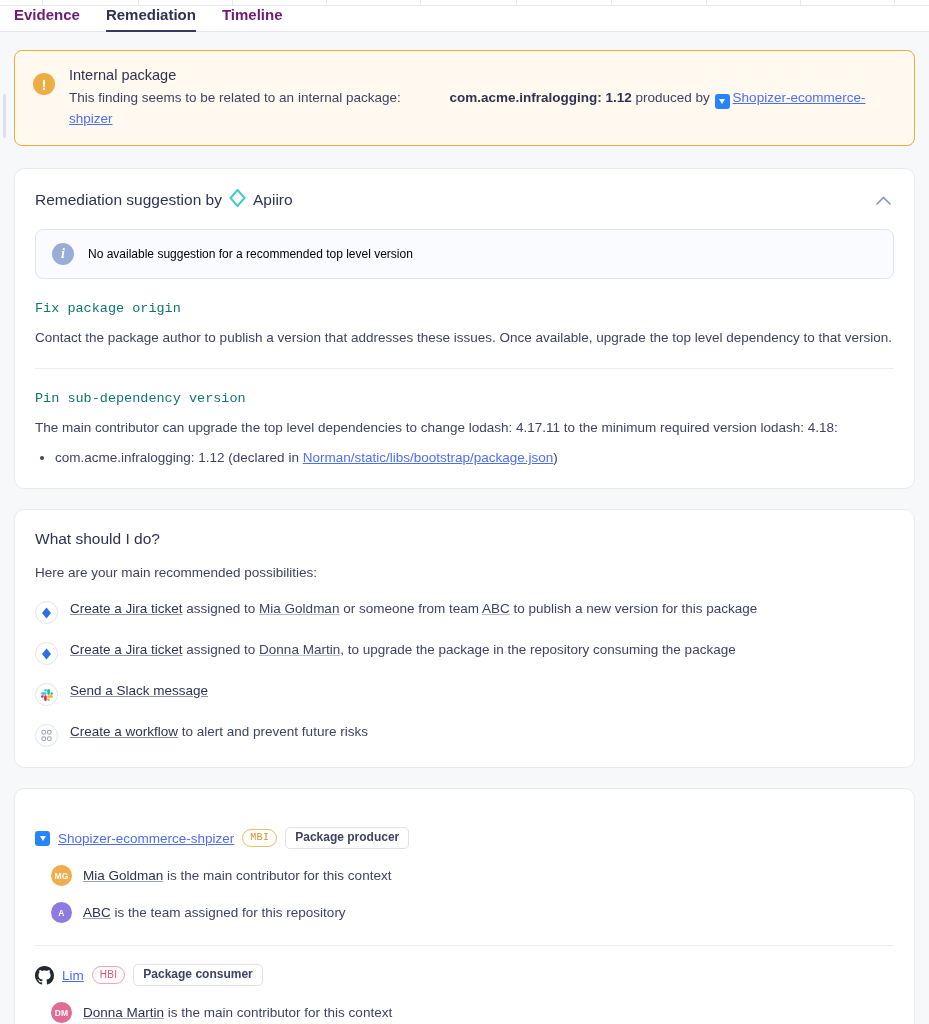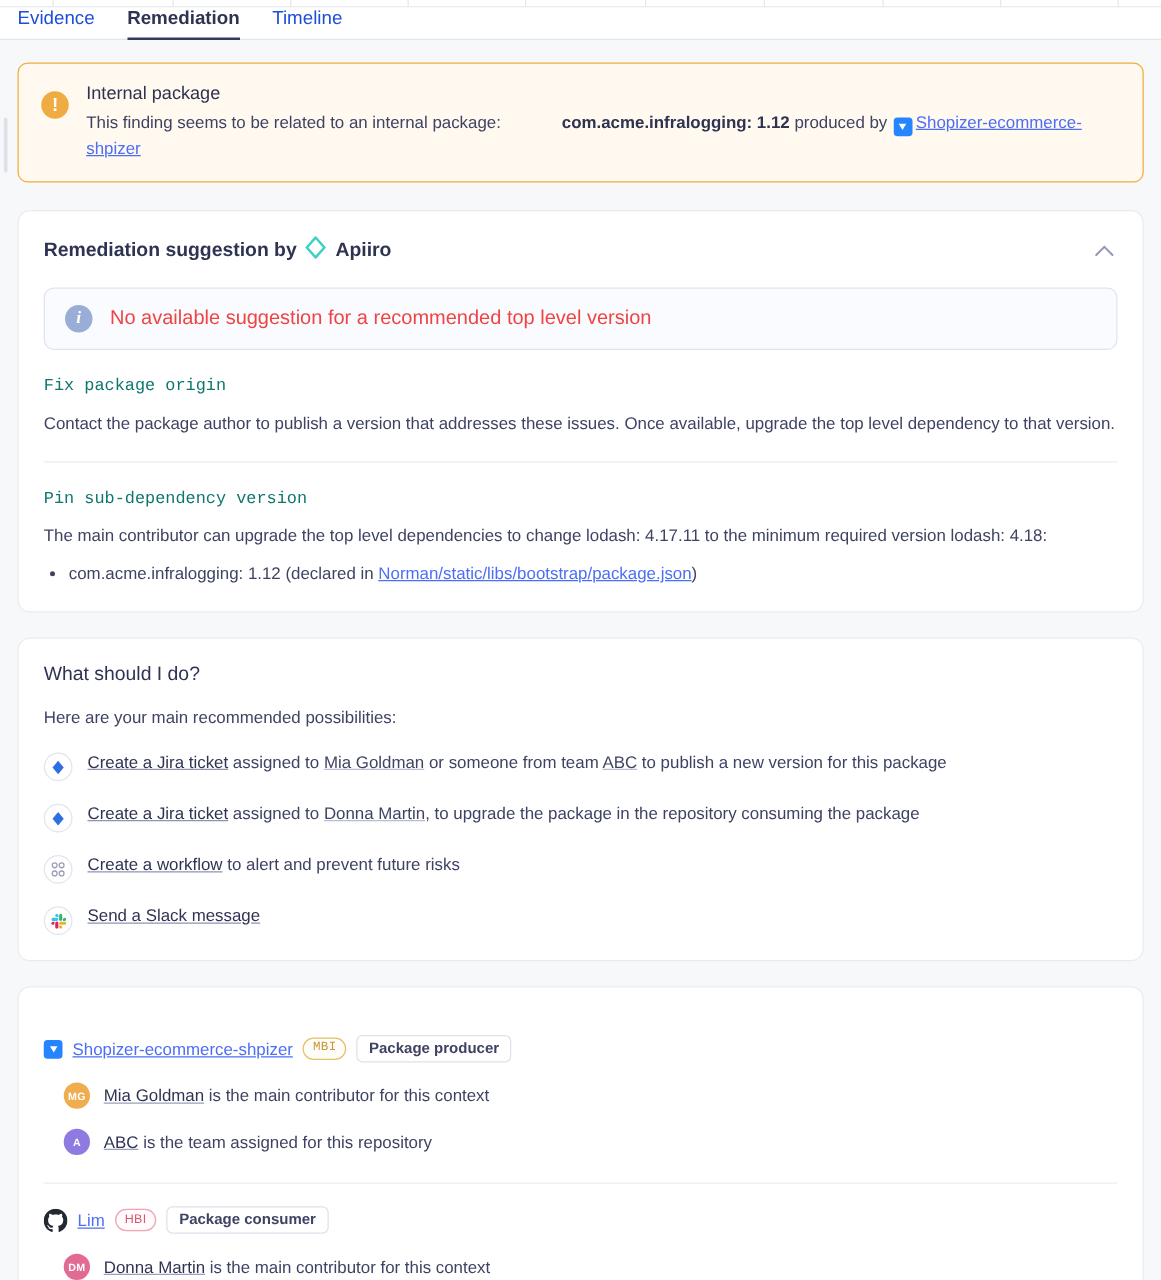--- a/index.html
+++ b/index.html
@@ -35,24 +35,25 @@
     background: #ffffff;
     border-bottom: 1px solid #e3e5ed;
     padding-left: 14px;
     display: flex;
     align-items: flex-start;
     gap: 26px;
   }
   .tab {
     font-size: 15px;
     line-height: 18px;
-    color: #1d4ed8;
+    color: #701a75;
     padding-bottom: 6px;
     cursor: pointer;
     white-space: nowrap;
+    font-weight: bold;
   }
   .tab.active {
     color: #2f3352;
     font-weight: bold;
     border-bottom: 2px solid #353a5e;
   }
 
   
   .page {
     background: #f7f8fa;
@@ -113,21 +114,20 @@
     border: 1px solid #e9ebf1;
     border-radius: 10px;
     padding: 20px;
     margin-bottom: 20px;
     position: relative;
   }
   .card-head {
     display: flex;
     align-items: center;
     justify-content: space-between;
-    font-weight: bold;
   }
   .card-title {
     font-size: 15.5px;
     color: #2f3352;
     display: flex;
     align-items: center;
     gap: 7px;
   }
   .chev {
     width: 22px; height: 22px;
@@ -152,21 +152,21 @@
     width: 22px; height: 22px;
     border-radius: 50%;
     background: #9aadd6;
     color: #ffffff;
     font-size: 14px;
     font-weight: bold;
     font-style: italic;
     font-family: "Liberation Serif", serif;
     display: flex; align-items: center; justify-content: center;
   }
-  .info-text { font-size: 16px; color: #ef4444; }
+  .info-text { font-size: 12px; color: #000000; }
 
   
   .sec-title {
     font-size: 13.5px;
     color: #0f766e;
     margin-top: 22px;
     font-family: Liberation Mono, monospace;
   }
   .sec-text {
     font-size: 13.5px;
@@ -393,49 +393,49 @@
           <path d="M5.5 0.6 L10 6 L5.5 11.4 L1 6 Z" fill="#2f6fe4"></path>
         </svg>
       </span>
       <span>
         <a class="lead" href="#">Create a Jira ticket</a><span> assigned to </span><a class="link-dark" href="#">Donna Martin,</a><span> to upgrade the package in the repository consuming the package</span>
       </span>
     </div>
 
     <div class="action-row">
       <span class="action-icon">
-        <svg width="13" height="13" viewBox="0 0 14 14">
-          <circle cx="4" cy="3.5" r="2.1" fill="none" stroke="#9aa0b8" stroke-width="1.1"></circle>
-          <circle cx="10" cy="3.5" r="2.1" fill="none" stroke="#9aa0b8" stroke-width="1.1"></circle>
-          <circle cx="4" cy="10.5" r="2.1" fill="none" stroke="#9aa0b8" stroke-width="1.1"></circle>
-          <circle cx="10" cy="10.5" r="2.1" fill="none" stroke="#9aa0b8" stroke-width="1.1"></circle>
-        </svg>
-      </span>
-      <span>
-        <a class="lead" href="#">Create a workflow</a><span> to alert and prevent future risks</span>
-      </span>
-    </div>
-
-    <div class="action-row">
-      <span class="action-icon">
         <svg width="12" height="12" viewBox="0 0 24 24">
           <path d="M5.1 15.1a2.5 2.5 0 1 1-2.5-2.5h2.5z" fill="#e01e5a"></path>
           <path d="M6.4 15.1a2.5 2.5 0 1 1 5 0v6.3a2.5 2.5 0 1 1-5 0z" fill="#e01e5a"></path>
           <path d="M8.9 5.1a2.5 2.5 0 1 1 2.5-2.5v2.5z" fill="#36c5f0"></path>
           <path d="M8.9 6.4a2.5 2.5 0 1 1 0 5H2.6a2.5 2.5 0 1 1 0-5z" fill="#36c5f0"></path>
           <path d="M18.9 8.9a2.5 2.5 0 1 1 2.5 2.5h-2.5z" fill="#2eb67d"></path>
           <path d="M17.6 8.9a2.5 2.5 0 1 1-5 0V2.6a2.5 2.5 0 1 1 5 0z" fill="#2eb67d"></path>
           <path d="M15.1 18.9a2.5 2.5 0 1 1-2.5 2.5v-2.5z" fill="#ecb22e"></path>
           <path d="M15.1 17.6a2.5 2.5 0 1 1 0-5h6.3a2.5 2.5 0 1 1 0 5z" fill="#ecb22e"></path>
         </svg>
       </span>
       <span>
         <a class="lead" href="#">Send a Slack message</a>
       </span>
     </div>
+
+    <div class="action-row">
+      <span class="action-icon">
+        <svg width="13" height="13" viewBox="0 0 14 14">
+          <circle cx="4" cy="3.5" r="2.1" fill="none" stroke="#9aa0b8" stroke-width="1.1"></circle>
+          <circle cx="10" cy="3.5" r="2.1" fill="none" stroke="#9aa0b8" stroke-width="1.1"></circle>
+          <circle cx="4" cy="10.5" r="2.1" fill="none" stroke="#9aa0b8" stroke-width="1.1"></circle>
+          <circle cx="10" cy="10.5" r="2.1" fill="none" stroke="#9aa0b8" stroke-width="1.1"></circle>
+        </svg>
+      </span>
+      <span>
+        <a class="lead" href="#">Create a workflow</a><span> to alert and prevent future risks</span>
+      </span>
+    </div>
   </div>
 
   <div class="card">
 
     <div class="contrib-group">
       <div class="contrib-head">
         <span class="bitbucket-icon">
             <span></span>
           </span>
         <a class="link" href="#">Shopizer-ecommerce-shpizer</a>

